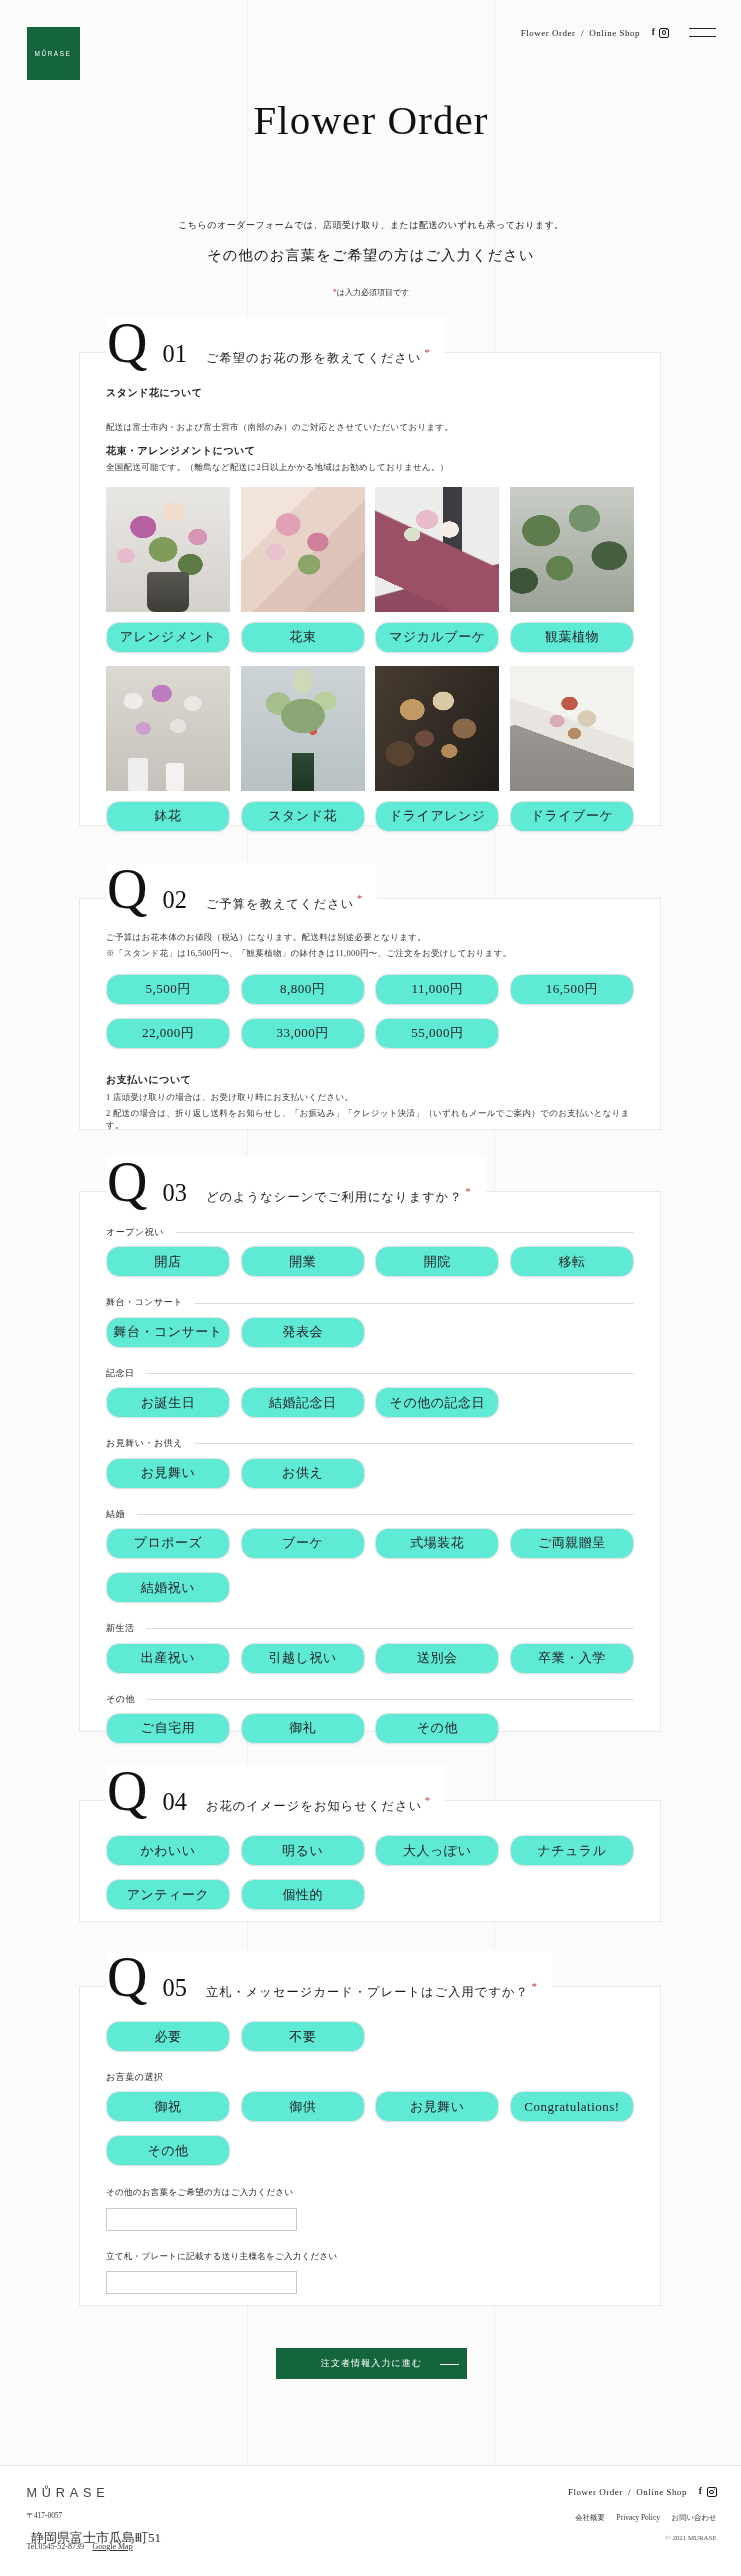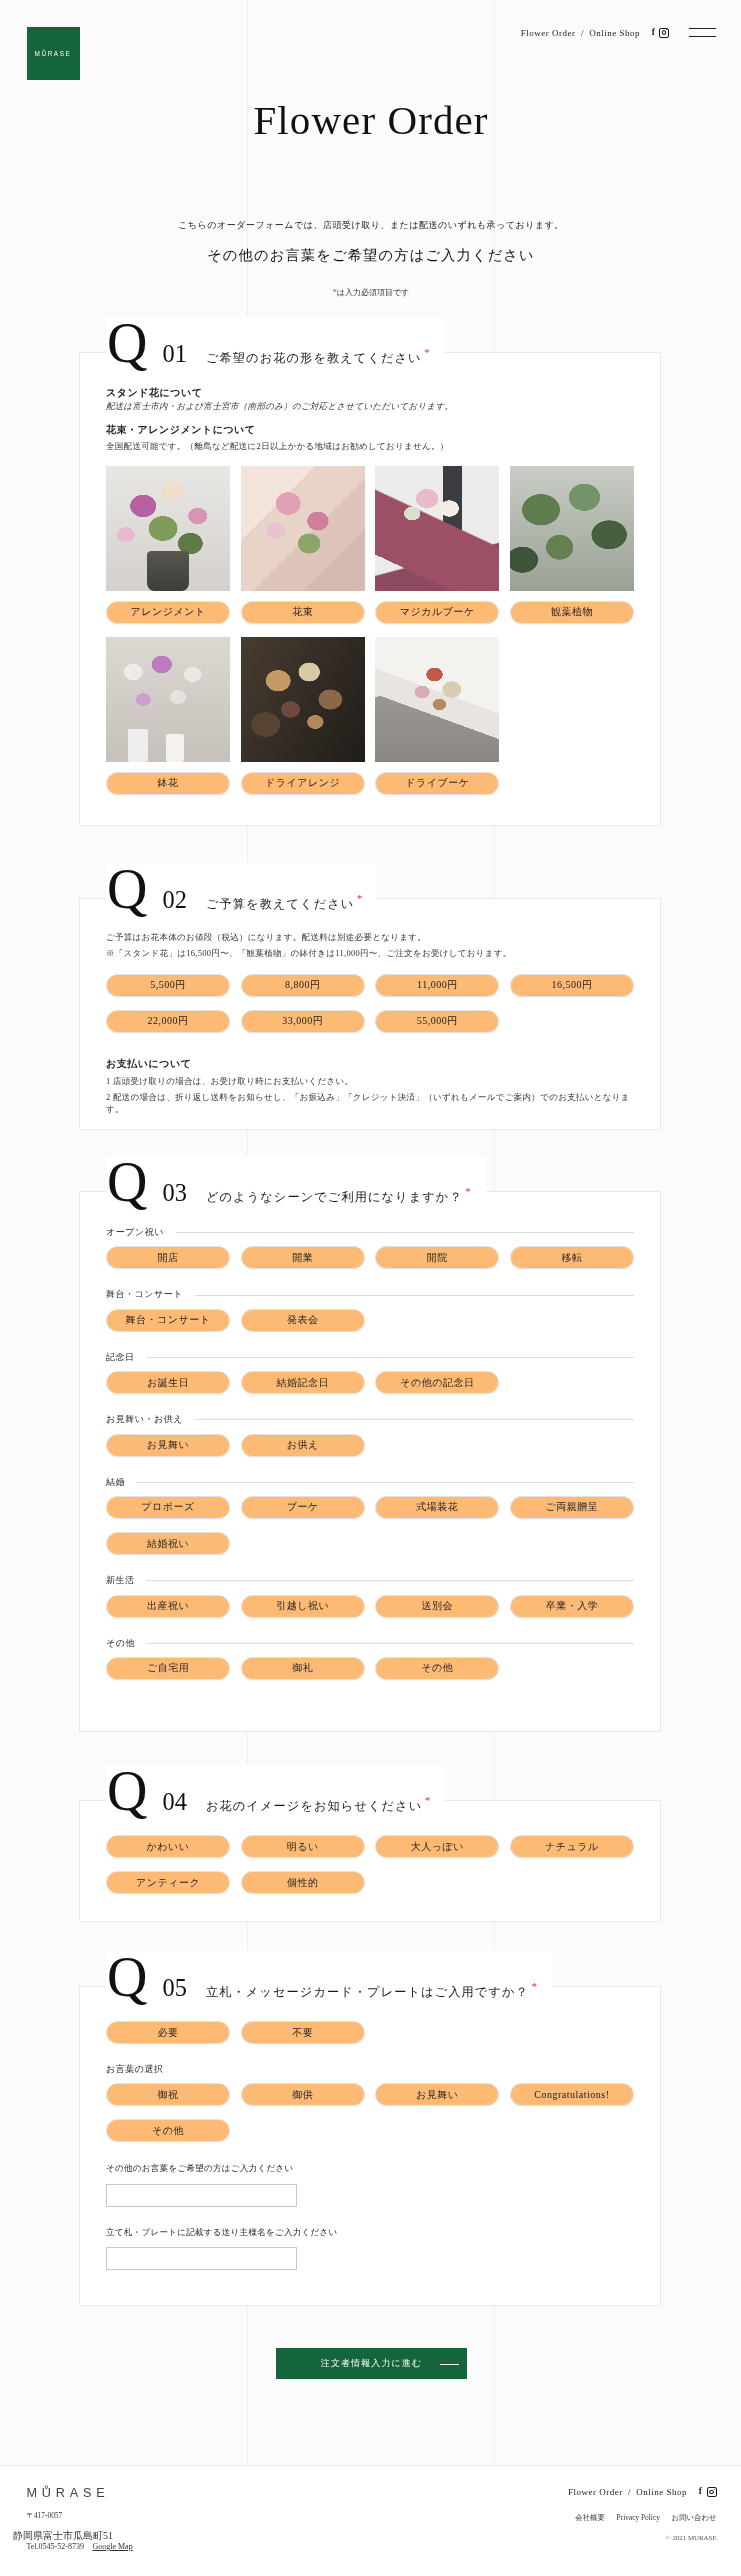--- a/index.html
+++ b/index.html
@@ -47,37 +47,37 @@
     background:#fff;padding:0 15px 0 1.1px;white-space:nowrap;}
   .qletter{font-size:56px;line-height:0.95;color:#111;}
   .qnum{font-size:24.4px;margin-left:15px;color:#111;}
   .qtitle{font-size:12.2px;margin-left:19px;letter-spacing:1.1px;color:#1a1a1a;}
   .qstar{font-size:11px;margin-left:2.6px;position:relative;top:-6.4px;color:#d03434;}
 
   .subhead{font-size:10px;font-weight:600;letter-spacing:0.5px;color:#222;font-family:Liberation Mono, monospace;}
   .subtext{font-size:8.5px;margin:0;letter-spacing:0.3px;color:#333;}
 
   .grid{display:grid;grid-template-columns:repeat(4,1fr);column-gap:10.6px;row-gap:12.7px;}
-  .pill{height:23px;border:0.5px solid #e2e2e2;border-radius:13.2px;background:#fdba74;
-    display:flex;align-items:center;justify-content:center;font-size:10px;color:#222;
+  .pill{height:31px;border:0.5px solid #e2e2e2;border-radius:13.2px;background:#5eead4;
+    display:flex;align-items:center;justify-content:center;font-size:13px;color:#222;
     letter-spacing:0.5px;box-shadow:0 1.1px 2.1px rgba(0,0,0,0.04);font-family:inherit;cursor:pointer;}
   .cell{display:flex;flex-direction:column;}
   .cell .pill{margin-top:10px;width:100%;box-sizing:border-box;}
   .ph{height:125px;width:100%;position:relative;overflow:hidden;}
 
   .glabel{display:flex;align-items:center;font-size:9px;color:#222;letter-spacing:0.5px;}
   .glabel .rule{flex:1;height:0.5px;background:#dcdcdc;margin-left:11.7px;}
 
   .tinput{width:191px;height:23px;border:0.5px solid #c9c9c9;background:#fff;box-sizing:border-box;
     padding:0 5.3px;font-size:8.5px;font-family:inherit;display:block;}
   .flabel{font-size:8.5px;color:#222;letter-spacing:0.3px;}
 
   
   .q01 .sh1{margin-top:33px;}
-  .q01 .n1{margin-top:1px;font-style:italic;}
+  .q01 .n1{margin-top:22px;}
   .q01 .sh2{margin-top:9.5px;}
   .q01 .n2{margin-top:4.2px;}
   .q01 .grid{margin-top:13.2px;}
 
   .q02 .t1{margin-top:33px;}
   .q02 .t2{margin-top:4.2px;}
   .q02 .grid{margin-top:13.8px;}
   .q02 .subhead{margin-top:24.4px;}
   .q02 .pn1{margin-top:5.3px;}
   .q02 .pn2{margin-top:3.7px;}
@@ -100,21 +100,21 @@
   .submit{position:absolute;left:276px;top:2348px;width:191px;height:31px;background:#15653c;
     border:none;color:#fff;font-size:9px;letter-spacing:1.1px;font-family:inherit;cursor:pointer;
     display:flex;align-items:center;justify-content:center;}
   .submit .arrow{position:absolute;right:8.5px;top:50%;width:19px;height:1.1px;background:#fff;}
 
   
   .footer{position:absolute;left:0;top:2465px;width:742px;height:111px;background:#fff;border-top:0.5px solid #e7e7e7;}
   .f-logo{position:absolute;left:26.5px;top:20px;font-family:"Liberation Sans","DejaVu Sans",sans-serif;
     font-size:12.7px;letter-spacing:4.8px;color:#44423c;font-weight:500;}
   .f-postal{position:absolute;left:26.5px;top:45px;font-size:7.4px;color:#333;}
-  .f-address{position:absolute;left:13px;top:63px;font-size:10px;color:#333;}
+  .f-address{position:absolute;left:31px;top:63px;font-size:13px;color:#333;}
   .f-telrow{position:absolute;left:26.5px;top:76px;font-size:8px;color:#333;display:flex;align-items:center;}
   .f-map{margin-left:8.5px;text-decoration:underline;color:#333;cursor:pointer;}
   .f-nav{position:absolute;right:25.4px;top:21px;display:flex;align-items:center;font-size:9px;letter-spacing:0.5px;}
   .f-links{position:absolute;right:25.4px;top:47px;display:flex;gap:11.7px;font-size:7.4px;color:#333;}
   .f-links span{cursor:pointer;}
   .f-copy{position:absolute;right:25.4px;top:68px;font-size:6.9px;color:#555;}
 
   
   .p1{background:
     radial-gradient(22px 19px at 30% 32%,#b761a3 0 58%,transparent 60%),
@@ -240,20 +240,24 @@
       </div>
       <div class="cell">
         <div class="ph p4"></div>
         <button class="pill">観葉植物</button>
       </div>
       <div class="cell">
         <div class="ph p5"></div>
         <button class="pill">鉢花</button>
       </div>
       <div class="cell">
+        <div class="ph p6"></div>
+        <button class="pill">スタンド花</button>
+      </div>
+      <div class="cell">
         <div class="ph p7"></div>
         <button class="pill">ドライアレンジ</button>
       </div>
       <div class="cell">
         <div class="ph p8"></div>
         <button class="pill">ドライブーケ</button>
       </div>
     </div>
   </section>
 

